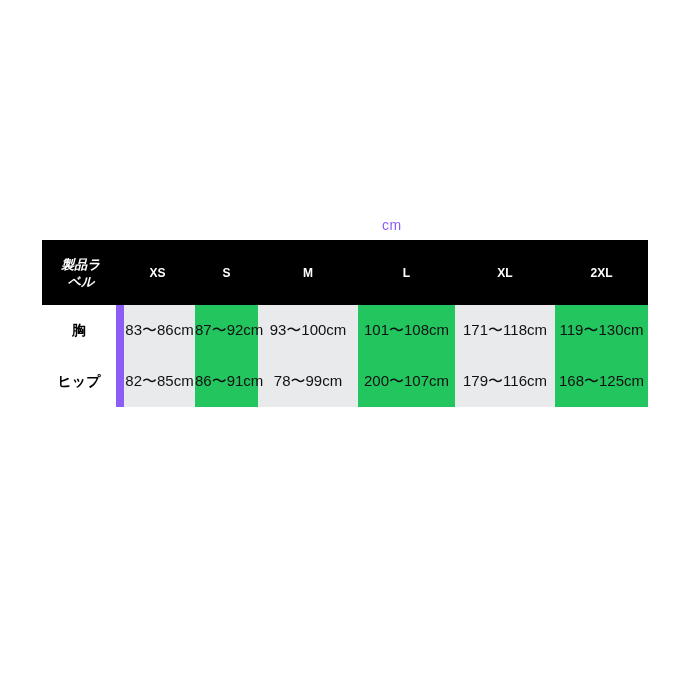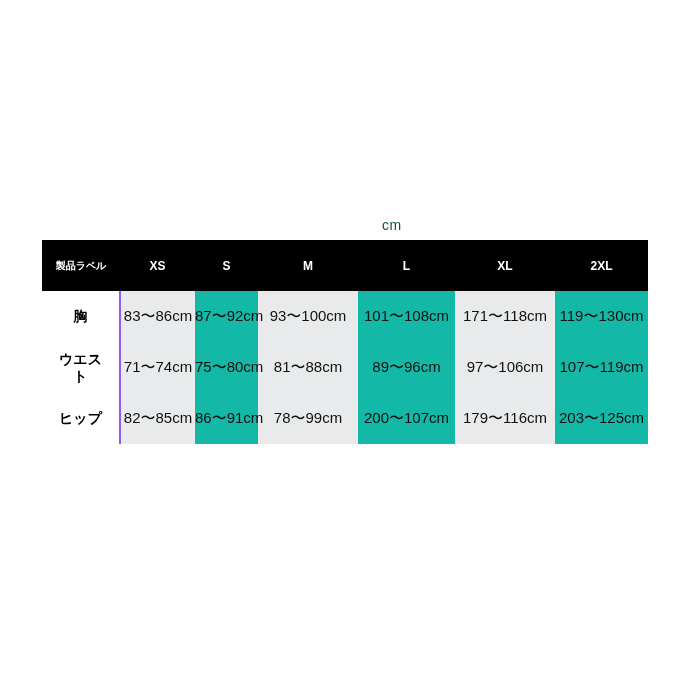--- a/index.html
+++ b/index.html
@@ -12,21 +12,21 @@
     background: #ffffff;
     position: relative;
     font-family: "Liberation Sans", "DejaVu Sans", sans-serif;
     overflow: hidden;
   }
   .unit-label {
     position: absolute;
     left: 382px;
     top: 217px;
     font-size: 14px;
-    color: #14532d;
+    color: #8b5cf6;
     letter-spacing: 0.5px;
   }
   table.size-table {
     position: absolute;
     left: 42px;
     top: 240px;
     width: 606px;
     border-collapse: collapse;
     table-layout: fixed;
   }
@@ -34,24 +34,25 @@
     background: #000000;
     color: #ffffff;
     font-weight: bold;
     font-size: 12px;
     height: 41px;
     text-align: center;
     vertical-align: middle;
     padding: 0;
   }
   table.size-table thead th.corner {
-    font-size: 10px;
+    font-size: 13px;
     line-height: 17px;
-    padding: 5px 13px;
+    padding: 12px 13px;
     word-break: break-all;
+    font-style: italic;
   }
   table.size-table tbody tr {
     height: 51px;
   }
   table.size-table tbody th.rowlabel {
     background: #ffffff;
     color: #000000;
     font-weight: bold;
     font-size: 14px;
     line-height: 17px;
@@ -60,24 +61,24 @@
     padding: 0 13px;
     word-break: break-all;
   }
   table.size-table tbody td {
     font-size: 15px;
     color: #111111;
     text-align: center;
     vertical-align: middle;
     padding: 0;
     white-space: nowrap;
-    background: #14b8a6;
+    background: #22c55e;
   }
   table.size-table tbody td.first-data {
-    border-left: 2px solid #8b5cf6;
+    border-left: 8px solid #8b5cf6;
   }
   table.size-table tbody td.stripe {
     background: #e8eaeb;
   }
 </style>
 </head>
 <body>
 
 <div class="unit-label">cm</div>
 
@@ -106,31 +107,22 @@
     <tr>
       <th class="rowlabel">胸</th>
       <td class="first-data stripe">83〜86cm</td>
       <td>87〜92cm</td>
       <td class="stripe">93〜100cm</td>
       <td>101〜108cm</td>
       <td class="stripe">171〜118cm</td>
       <td>119〜130cm</td>
     </tr>
     <tr>
-      <th class="rowlabel">ウエスト</th>
-      <td class="first-data stripe">71〜74cm</td>
-      <td>75〜80cm</td>
-      <td class="stripe">81〜88cm</td>
-      <td>89〜96cm</td>
-      <td class="stripe">97〜106cm</td>
-      <td>107〜119cm</td>
-    </tr>
-    <tr>
       <th class="rowlabel">ヒップ</th>
       <td class="first-data stripe">82〜85cm</td>
       <td>86〜91cm</td>
       <td class="stripe">78〜99cm</td>
       <td>200〜107cm</td>
       <td class="stripe">179〜116cm</td>
-      <td>203〜125cm</td>
+      <td>168〜125cm</td>
     </tr>
   </tbody>
 </table>
 
 </body></html>

